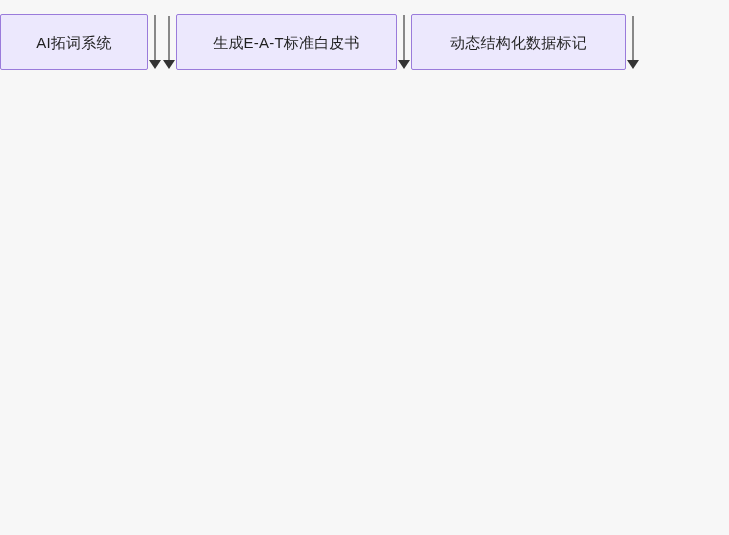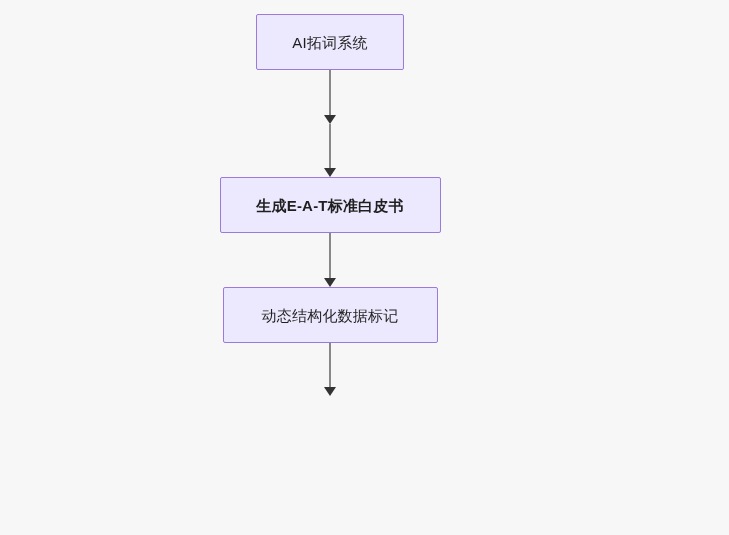--- a/index.html
+++ b/index.html
@@ -22,21 +22,21 @@
     box-sizing: border-box;
   }
 
   
   .flow-stack {
     position: absolute;
     left: 0;
     top: 14px;
     width: 660px;
     display: flex;
-    flex-direction: column;
+    flex-direction: row;
     align-items: center;
   }
 
   
   .node {
     background: #ece8fd;
     border: 1.6px solid #9a7bdb;
     border-radius: 2px;
     height: 56px;
     box-sizing: border-box;
@@ -49,21 +49,21 @@
   .node-label {
     font-size: 15px;
     line-height: 1;
     color: #1f1f1f;
     letter-spacing: 0.2px;
   }
 
   
   .node.n0 { min-width: 148px; }
   .node.n1 { min-width: 188px; }
-  .node.n2 { min-width: 221px; font-weight: bold; }
+  .node.n2 { min-width: 221px; }
   .node.n3 { min-width: 215px; text-align: right; }
   .node.n4 { min-width: 236px; }
 
   
   .connector {
     position: relative;
     width: 14px;
     display: flex;
     flex-direction: column;
     align-items: center;

